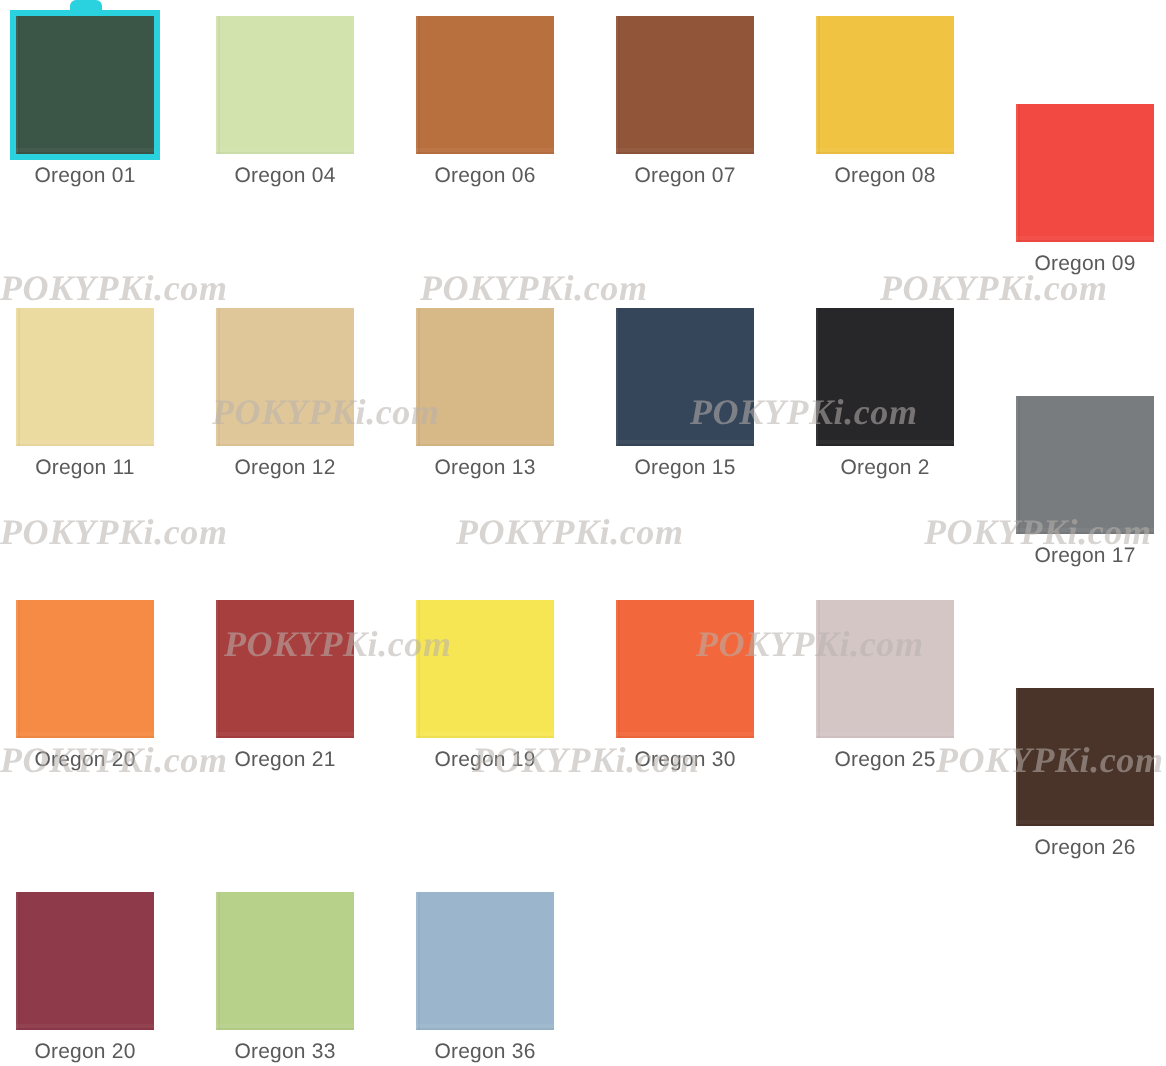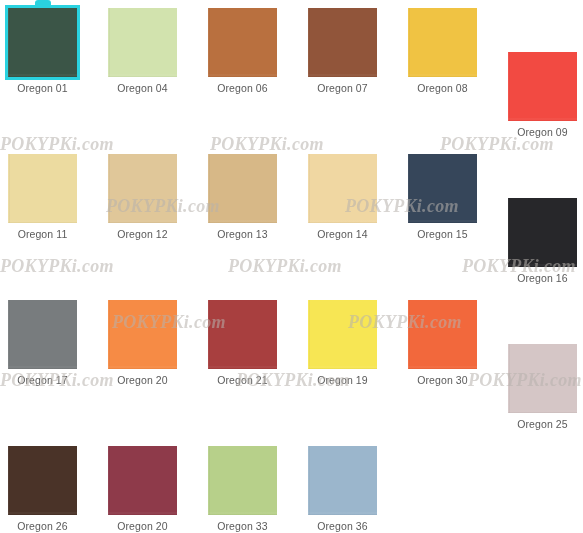--- a/index.html
+++ b/index.html
@@ -185,35 +185,29 @@
         <div class="swatch-label">Oregon 12</div>
       </div>
       <div class="swatch-cell">
         <div class="swatch-chip-wrap">
           <div class="swatch-chip" style="background-color: rgb(215, 184, 135);"></div>
         </div>
         <div class="swatch-label">Oregon 13</div>
       </div>
       <div class="swatch-cell">
         <div class="swatch-chip-wrap">
-          <div class="swatch-chip" style="background-color: rgb(240, 215, 162);"></div>
-        </div>
-        <div class="swatch-label">Oregon 14</div>
-      </div>
-      <div class="swatch-cell">
-        <div class="swatch-chip-wrap">
           <div class="swatch-chip" style="background-color: rgb(54, 70, 90);"></div>
         </div>
         <div class="swatch-label">Oregon 15</div>
       </div>
       <div class="swatch-cell">
         <div class="swatch-chip-wrap">
           <div class="swatch-chip" style="background-color: rgb(39, 39, 42);"></div>
         </div>
-        <div class="swatch-label">Oregon 16</div>
+        <div class="swatch-label">Oregon 2</div>
       </div>
       <div class="swatch-cell">
         <div class="swatch-chip-wrap">
           <div class="swatch-chip" style="background-color: rgb(120, 124, 126);"></div>
         </div>
         <div class="swatch-label">Oregon 17</div>
       </div>
       <div class="swatch-cell">
         <div class="swatch-chip-wrap">
           <div class="swatch-chip" style="background-color: rgb(246, 139, 69);"></div>

